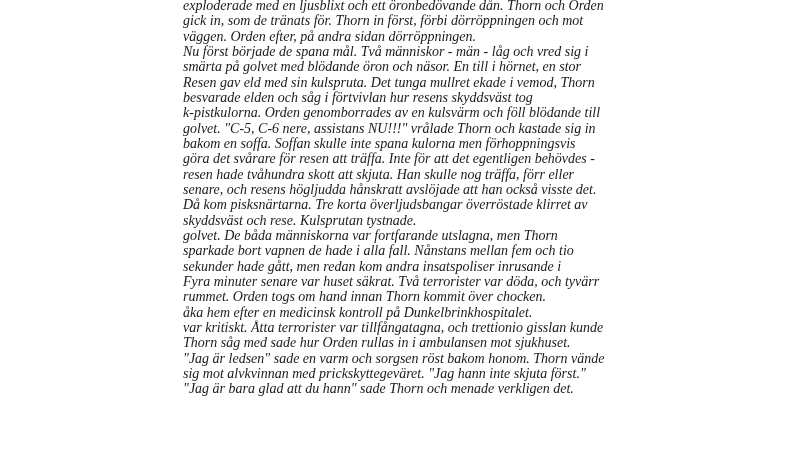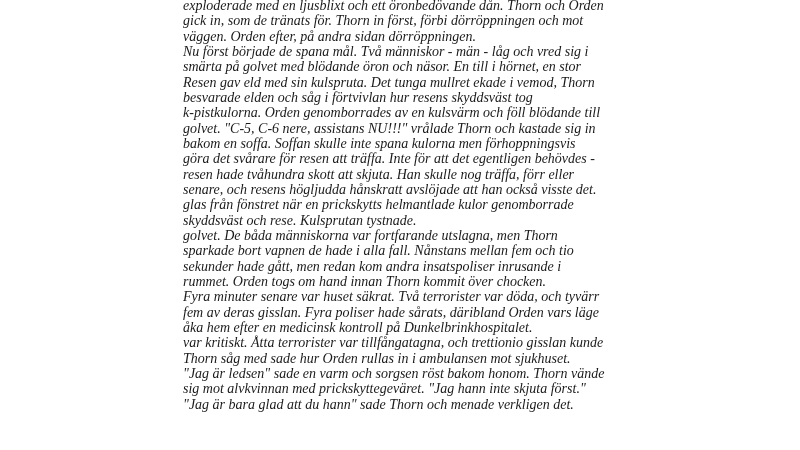--- a/index.html
+++ b/index.html
@@ -40,28 +40,27 @@
       <div class="line">Nu först började de spana mål. Två människor - män - låg och vred sig i</div>
       <div class="line">smärta på golvet med blödande öron och näsor. En till i hörnet, en stor</div>
       <div class="line">Resen gav eld med sin kulspruta. Det tunga mullret ekade i vemod, Thorn</div>
       <div class="line">besvarade elden och såg i förtvivlan hur resens skyddsväst tog</div>
       <div class="line">k-pistkulorna. Orden genomborrades av en kulsvärm och föll blödande till</div>
       <div class="line">golvet. "C-5, C-6 nere, assistans NU!!!" vrålade Thorn och kastade sig in</div>
       <div class="line">bakom en soffa. Soffan skulle inte spana kulorna men förhoppningsvis</div>
       <div class="line">göra det svårare för resen att träffa. Inte för att det egentligen behövdes -</div>
       <div class="line">resen hade tvåhundra skott att skjuta. Han skulle nog träffa, förr eller</div>
       <div class="line">senare, och resens högljudda hånskratt avslöjade att han också visste det.</div>
-      <div class="line">glas från fönstret när en prickskytts helmantlade kulor genomborrade</div>
+      <div class="line">Då kom pisksnärtarna. Tre korta överljudsbangar överröstade klirret av</div>
       <div class="line">skyddsväst och rese. Kulsprutan tystnade.</div>
       <div class="line">golvet. De båda människorna var fortfarande utslagna, men Thorn</div>
       <div class="line">sparkade bort vapnen de hade i alla fall. Nånstans mellan fem och tio</div>
       <div class="line">sekunder hade gått, men redan kom andra insatspoliser inrusande i</div>
+      <div class="line">Fyra minuter senare var huset säkrat. Två terrorister var döda, och tyvärr</div>
       <div class="line">rummet. Orden togs om hand innan Thorn kommit över chocken.</div>
-      <div class="line">Fyra minuter senare var huset säkrat. Två terrorister var döda, och tyvärr</div>
-      <div class="line">fem av deras gisslan. Fyra poliser hade sårats, däribland Orden vars läge</div>
       <div class="line">åka hem efter en medicinsk kontroll på Dunkelbrinkhospitalet.</div>
       <div class="line">var kritiskt. Åtta terrorister var tillfångatagna, och trettionio gisslan kunde</div>
       <div class="line">Thorn såg med sade hur Orden rullas in i ambulansen mot sjukhuset.</div>
       <div class="line">"Jag är ledsen" sade en varm och sorgsen röst bakom honom. Thorn vände</div>
       <div class="line">sig mot alvkvinnan med prickskyttegeväret. "Jag hann inte skjuta först."</div>
       <div class="line">"Jag är bara glad att du hann" sade Thorn och menade verkligen det.</div>
     </div>
 </div>
 
 </body></html>

